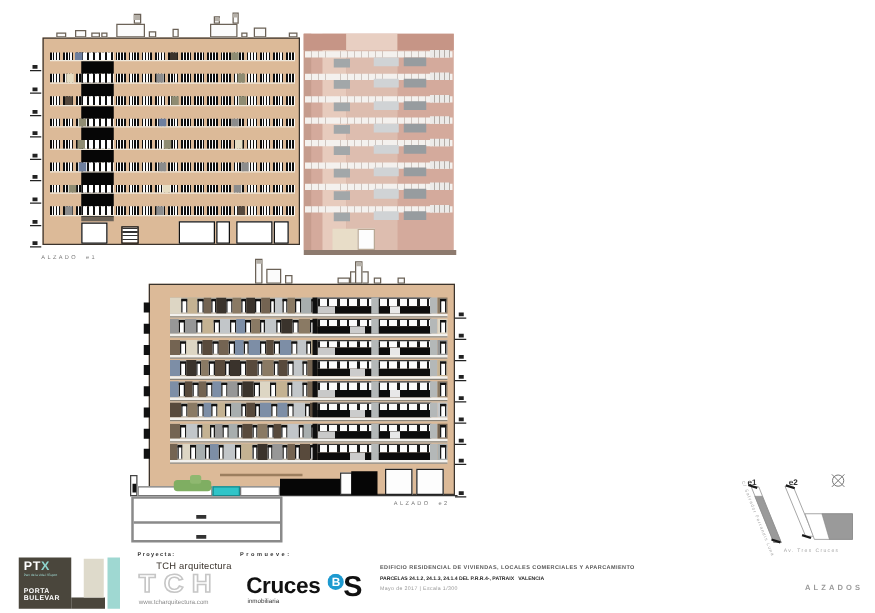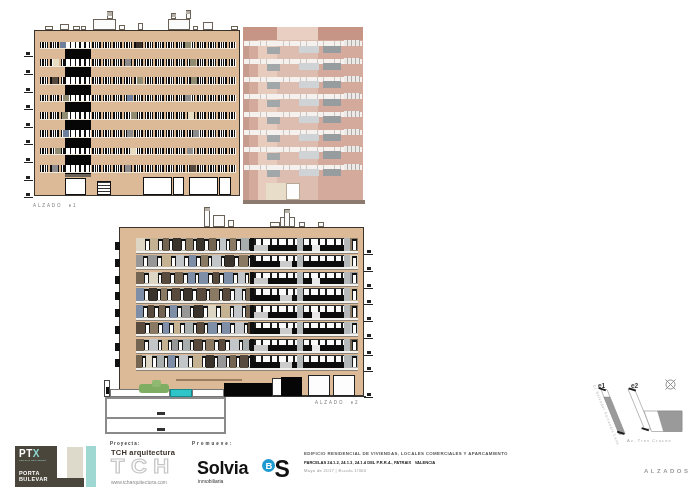--- a/index.html
+++ b/index.html
@@ -776,29 +776,29 @@
 <div class="a" style="left:85.5px;top:446px;width:10.5px;height:41px;background:#9fd8d2"></div>
 
 <div class="a" style="left:19px;top:448px;width:36px;height:12px;font-weight:bold;font-size:10px;color:#fff;letter-spacing:0.5px">PT<span style="color:#8fd6cf">X</span></div>
 
 <div class="a" style="left:19px;top:459px;width:36px;height:3px;font-size:2.5px;color:#9fd8d2">Parc de la vida i l'Esport</div>
 
 <div class="a" style="left:19px;top:471px;width:38px;height:14px;font-weight:bold;font-size:5.5px;line-height:5.8px;color:#fff;letter-spacing:0.4px">PORTA<br>BULEVAR</div>
 
 <div class="a" style="left:110px;top:441px;width:80px;height:7px;font-size:4.5px;font-weight:bold;letter-spacing:1.1px;color:#333">Proyecta:</div>
 
-<div class="a" style="left:111px;top:448px;width:80px;height:9px;font-size:7.5px;font-weight:bold;color:#3a332c;letter-spacing:0.2px">TCH arquitectura</div>
+<div class="a" style="left:125px;top:448px;width:80px;height:9px;font-size:7.5px;font-weight:normal;color:#3a332c;letter-spacing:0.2px">TCH arquitectura</div>
 
 <div class="a" style="left:111px;top:455px;width:72px;height:24px;font-size:22px;font-weight:bold;color:transparent;-webkit-text-stroke:1.3px #c6c6c6;letter-spacing:6.5px;transform:scaleY(0.92);transform-origin:0 0">TCH</div>
 
 <div class="a" style="left:111px;top:479px;width:75px;height:6px;font-size:5px;color:#8a8a8a">www.tcharquitectura.com</div>
 
 <div class="a" style="left:192px;top:441px;width:80px;height:7px;font-size:4.5px;font-weight:bold;letter-spacing:2px;color:#333">Promueve:</div>
 
-<div class="a" style="left:197px;top:458px;width:70px;height:18px;font-size:18px;font-weight:bold;color:#111;letter-spacing:-0.3px">Solvia</div>
+<div class="a" style="left:197px;top:458px;width:70px;height:18px;font-size:18px;font-weight:bold;color:#111;letter-spacing:-0.3px">Cruces</div>
 
 <div class="a" style="left:198px;top:478px;width:40px;height:6px;font-size:5px;color:#333">inmobiliaria</div>
 
 <svg class="a" style="left:262px;top:459px" width="30" height="19" viewBox="0 0 30 19">
   <circle cx="6.5" cy="6.5" r="6.5" fill="#1d9ad0"></circle>
   <text x="3.4" y="10" font-family="Liberation Sans,sans-serif" font-size="9.5" font-weight="bold" fill="#fff">B</text>
   <text x="12.5" y="18" font-family="Liberation Sans,sans-serif" font-size="23" font-weight="bold" fill="#111">S</text>
 </svg>
 
 <div class="a" style="left:304px;top:451px;width:260px;height:6px;font-size:4.4px;letter-spacing:0.35px;color:#555;font-weight:bold">EDIFICIO RESIDENCIAL DE VIVIENDAS, LOCALES COMERCIALES Y APARCAMIENTO</div>

